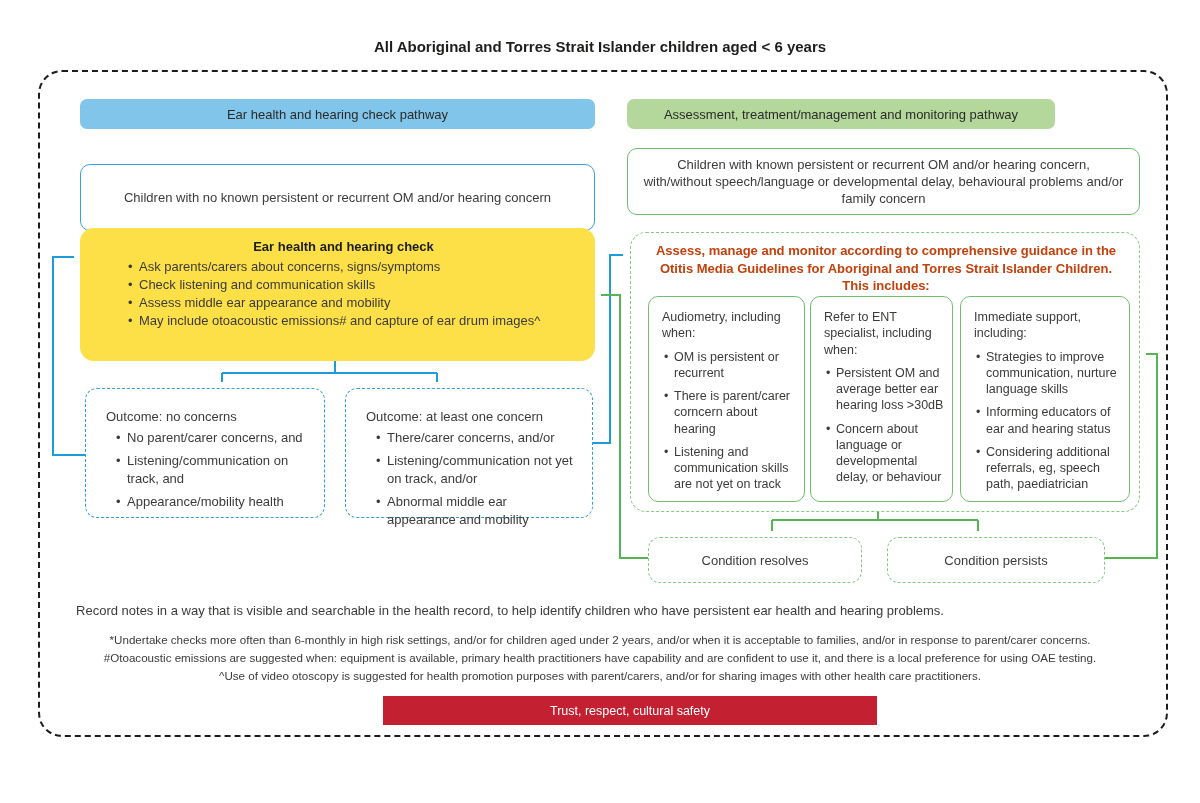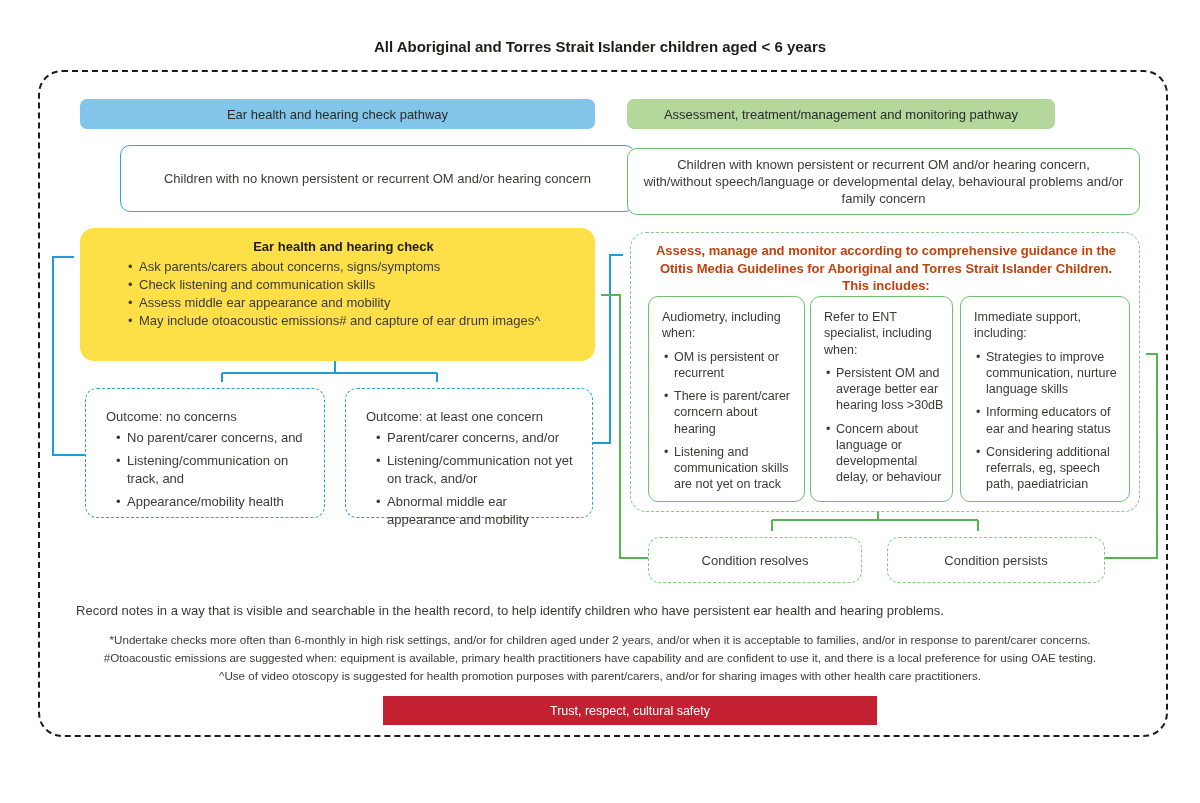--- a/index.html
+++ b/index.html
@@ -81,21 +81,21 @@
     <path class="c-green" d="M772,520 L772,531" marker-end="url(#arrG)"></path>
     <path class="c-green" d="M978,520 L978,531" marker-end="url(#arrG)"></path>
 
     <path class="c-green" d="M648,558 L620,558 L620,295 L601,295" marker-end="url(#arrG)"></path>
 
     <path class="c-green" d="M1105,558 L1157,558 L1157,354 L1146,354" marker-end="url(#arrG)"></path>
   </svg>
 
   <div class="abs pill blue" style="left:80px;top:99px;width:515px;">Ear health and hearing check pathway</div>
 
-  <div class="abs intro-box blue" style="left:80px;top:145px;width:515px;margin-left:40px;">Children with no known persistent or recurrent OM and/or hearing concern</div>
+  <div class="abs intro-box blue" style="left:80px;top:164px;width:515px;">Children with no known persistent or recurrent OM and/or hearing concern</div>
 
   <div class="abs check-box">
     <div class="bx-title">Ear health and hearing check</div>
     <ul class="bullets">
 
     <li>Ask parents/carers about concerns, signs/symptoms</li>
         <li>Check listening and communication skills</li>
         <li>Assess middle ear appearance and mobility</li>
         <li>May include otoacoustic emissions# and capture of ear drum images^</li>
       </ul>
@@ -108,21 +108,21 @@
     <li>No parent/carer concerns, and</li>
         <li>Listening/communication on track, and</li>
         <li>Appearance/mobility health</li>
       </ul>
   </div>
 
   <div class="abs outcome-box" style="left:345px;width:248px;">
     <div>Outcome: at least one concern</div>
     <ul class="bullets">
 
-    <li>Parent/carer concerns, and/or</li>
+    <li>There/carer concerns, and/or</li>
         <li>Listening/communication not yet on track, and/or</li>
         <li>Abnormal middle ear appearance and mobility</li>
       </ul>
   </div>
 
   <div class="abs pill green" style="left:627px;top:99px;width:428px;">Assessment, treatment/management and monitoring pathway</div>
 
   <div class="abs intro-box green" style="left:627px;top:148px;width:513px;">Children with known persistent or recurrent OM and/or hearing concern, with/without speech/language or developmental delay, behavioural problems and/or family concern</div>
 
   <div class="abs assess-box"></div>

